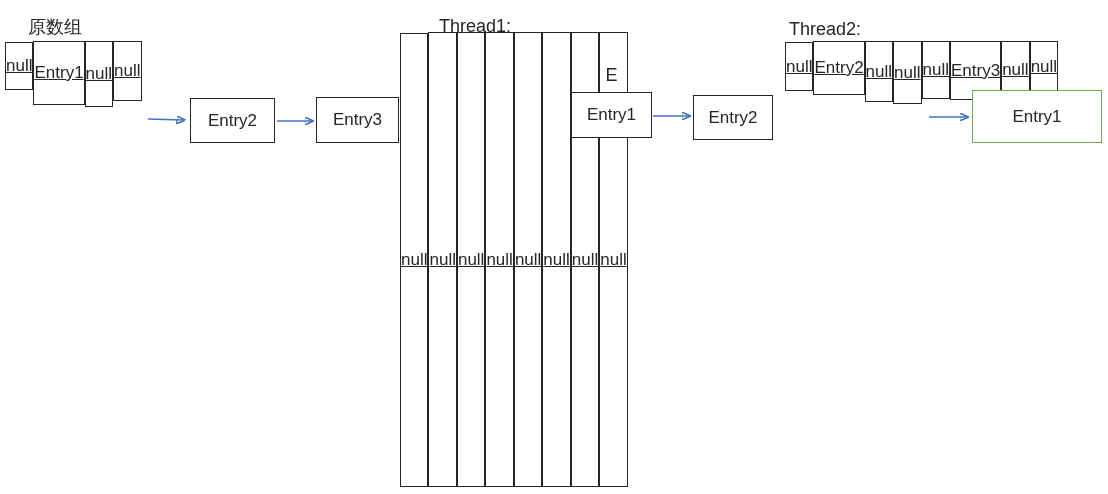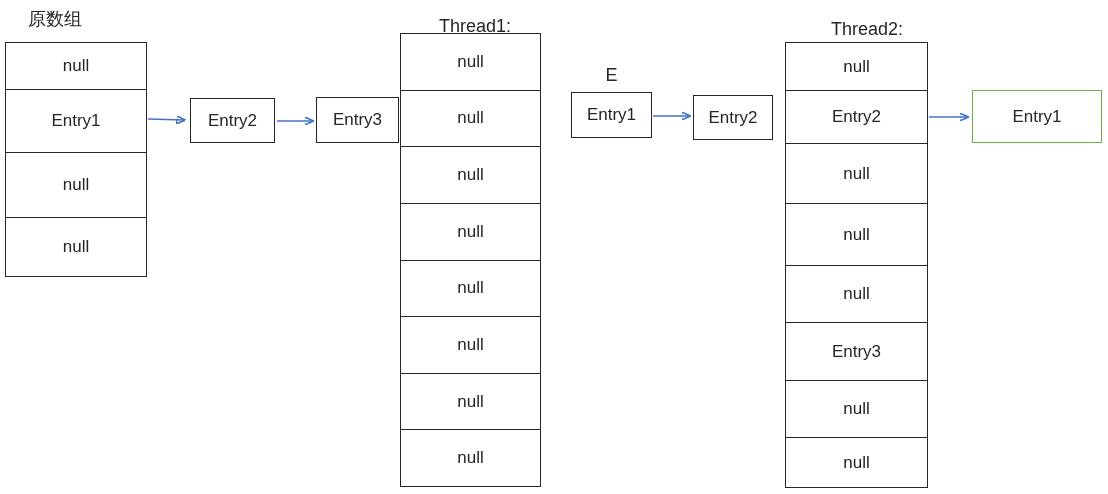--- a/index.html
+++ b/index.html
@@ -20,21 +20,22 @@
   .lbl{
     position:absolute;
     font-size:18px;
     line-height:22px;
     white-space:nowrap;
   }
   .lbl.center{text-align:center;}
   .array{
     position:absolute;
     display:flex;
-    flex-direction:column;
+    flex-direction:row;
+    text-decoration:underline;
   }
   .cell{
     border:1px solid var(--line);
     margin-top:-1px;
     background:#fff;
     display:flex;
     align-items:center;
     justify-content:center;
     font-size:17px;
     box-sizing:border-box;
@@ -78,21 +79,21 @@
     position:absolute;left:0;top:0;width:1108px;height:494px;
     pointer-events:none;
   }
   #arrow-layer path{stroke:var(--arrow);stroke-width:1.6;fill:none;}
 </style>
 </head>
 <body>
 
 <div id="canvas">
 
-  <div class="lbl" style="left:28px;top:9px;font-family:Liberation Mono, monospace;">原数组</div>
+  <div class="lbl" style="left:28px;top:16px;">原数组</div>
   <div class="array" id="orig-array">
     <div class="cell">null</div>
     <div class="cell">Entry1</div>
     <div class="cell">null</div>
     <div class="cell">null</div>
   </div>
 
   <div class="node" style="left:190px;top:98px;width:85px;height:45px;">Entry2</div>
   <div class="node" style="left:316px;top:97px;width:83px;height:46px;">Entry3</div>
 
@@ -107,21 +108,21 @@
     <div class="cell">null</div>
     <div class="cell">null</div>
   </div>
 
   <div class="lbl center" style="left:571px;top:64px;width:81px;">E</div>
   <div class="node" style="left:571px;top:92px;width:81px;height:46px;">Entry1</div>
 
   <div class="lbl center" style="left:693px;top:64px;width:80px;margin-top:40px;">Next</div>
   <div class="node" style="left:693px;top:95px;width:80px;height:45px;">Entry2</div>
 
-  <div class="lbl" style="left:789px;top:18px;margin-left:42px;">Thread2:</div>
+  <div class="lbl" style="left:789px;top:18px;">Thread2:</div>
   <div class="array" id="thread2-array">
     <div class="cell">null</div>
     <div class="cell">Entry2</div>
     <div class="cell">null</div>
     <div class="cell">null</div>
     <div class="cell">null</div>
     <div class="cell">Entry3</div>
     <div class="cell">null</div>
     <div class="cell">null</div>
   </div>

